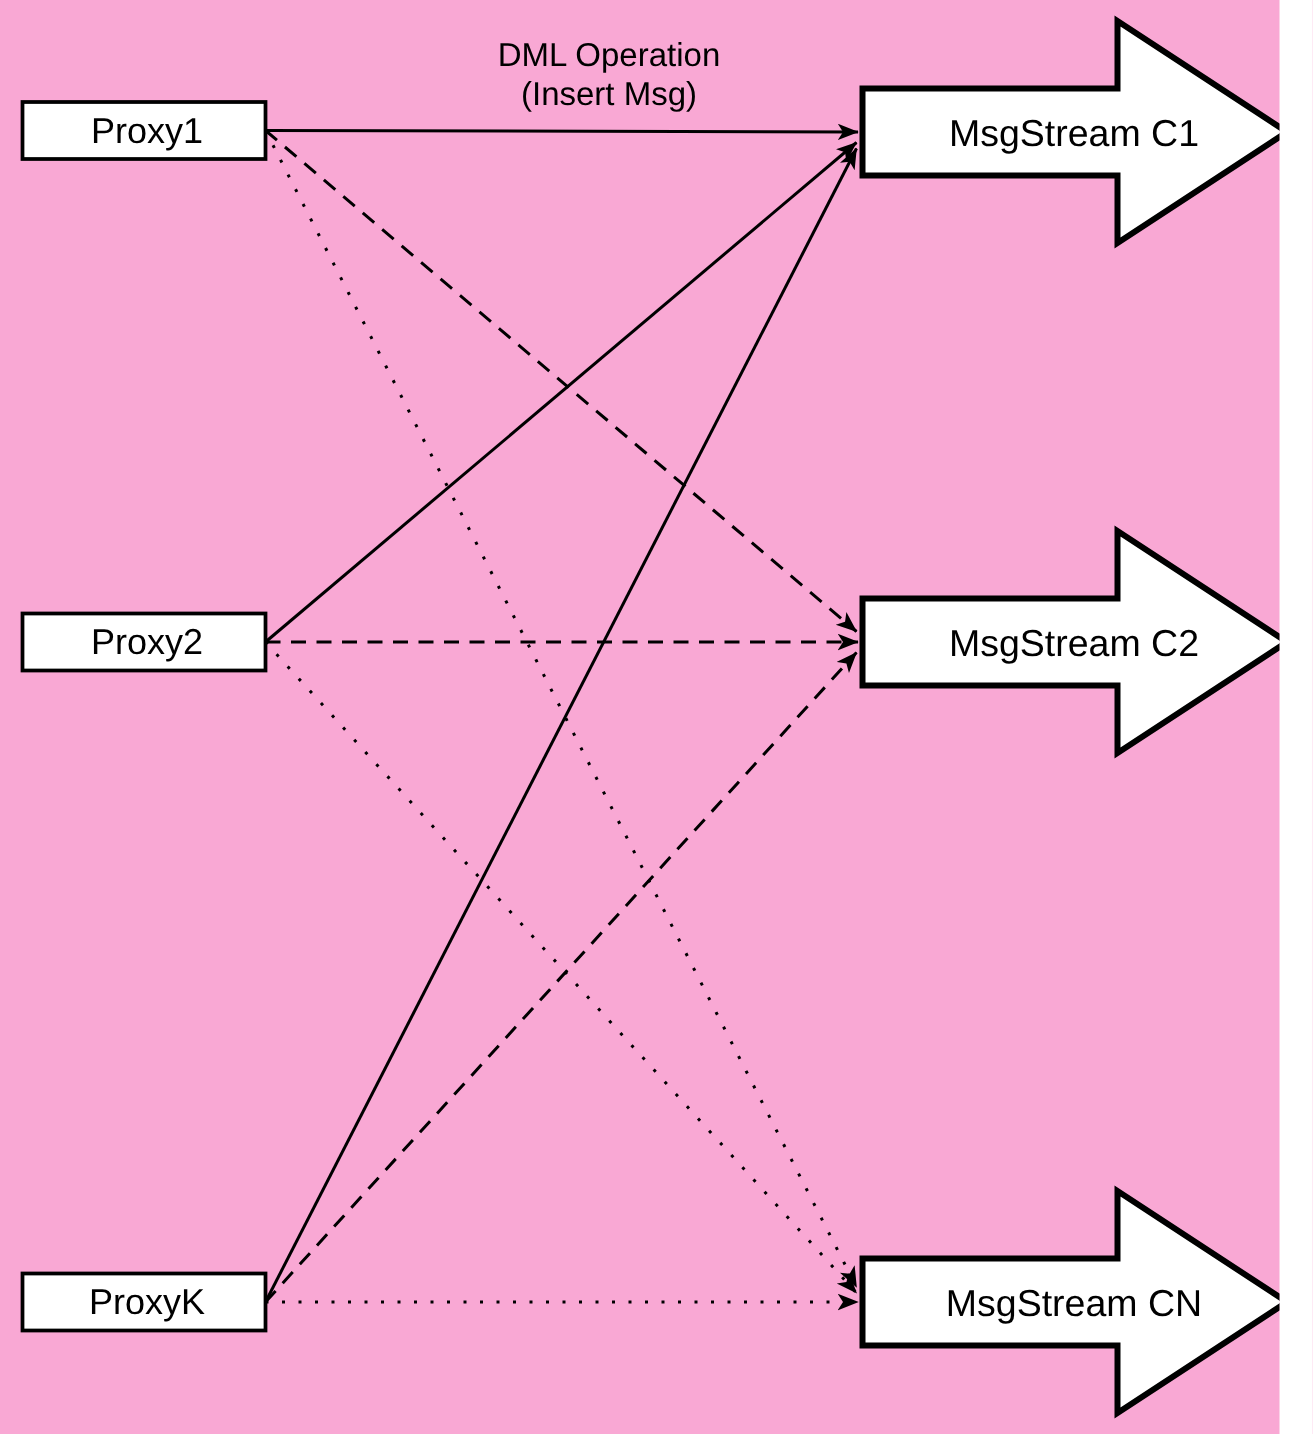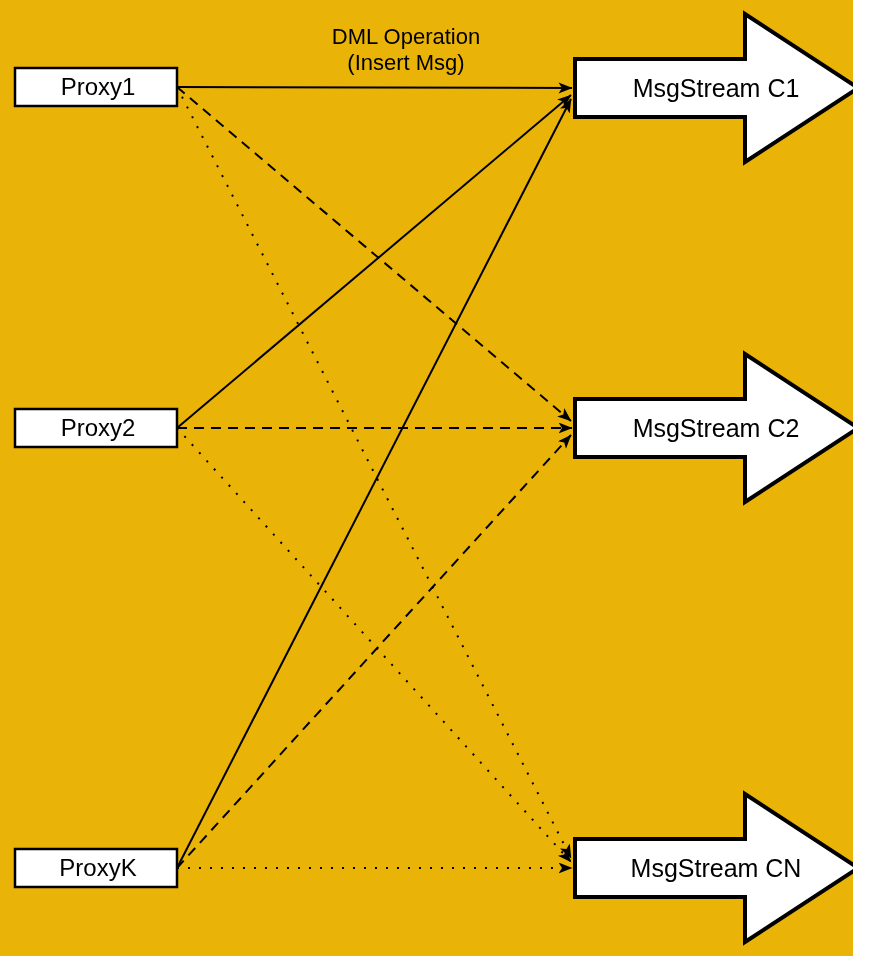--- a/index.html
+++ b/index.html
@@ -4,21 +4,21 @@
 <style>
   html, body {
     margin: 0;
     padding: 0;
     background: #ffffff;
   }
   .stage {
     position: relative;
     width: 853px;
     height: 956px;
-    background: #eab308;
+    background: #f9a8d4;
     overflow: hidden;
   }
   svg { display: block; }
   text {
     font-family: "Liberation Sans", sans-serif;
     fill: #000000;
   }
   .title-label {
     font-size: 22px;
     text-anchor: middle;

